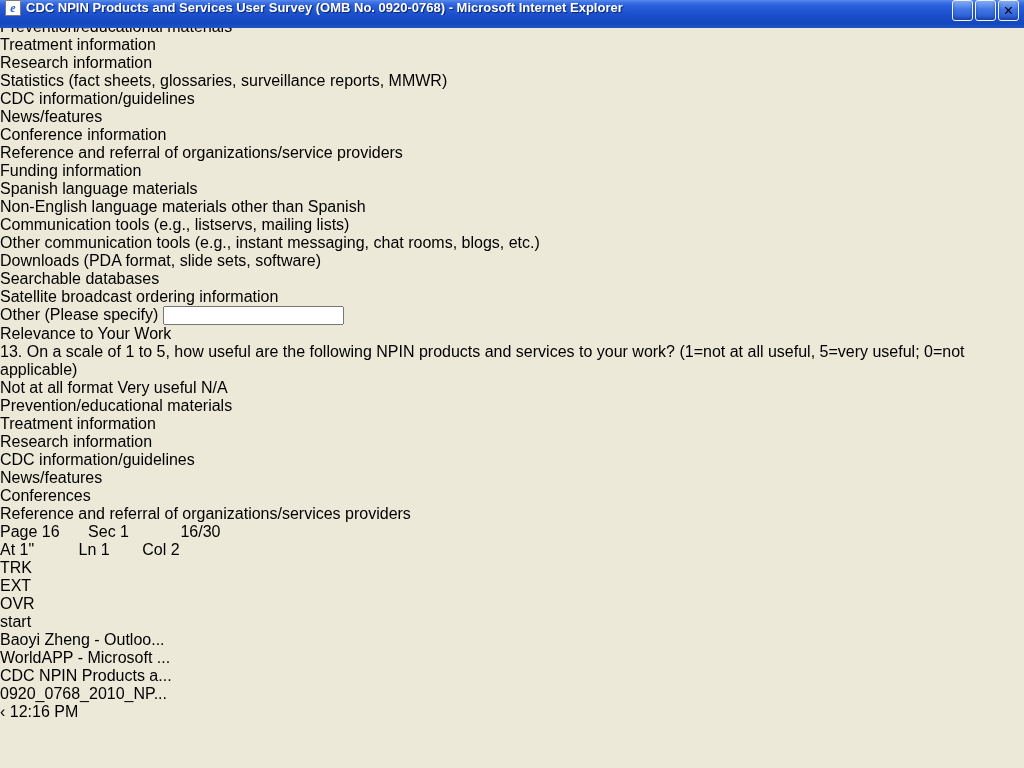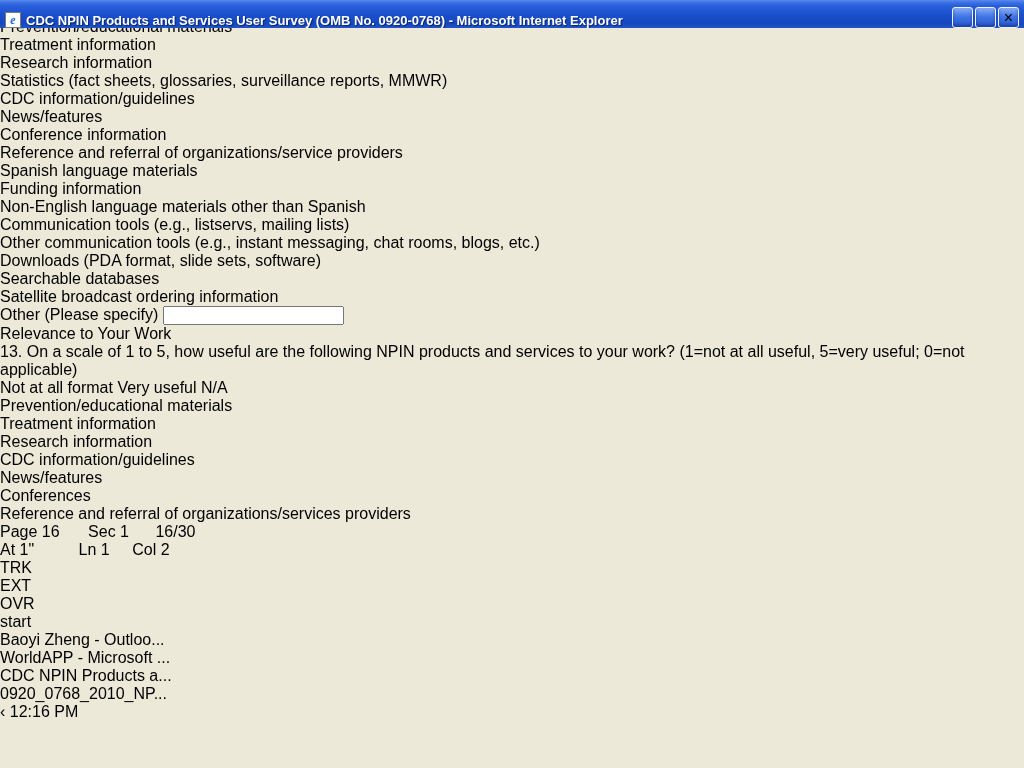--- a/index.html
+++ b/index.html
@@ -2,21 +2,21 @@
 <html><head>
 <meta charset="utf-8">
 <style>
   * { margin:0; padding:0; box-sizing:border-box; }
   html,body { width:1024px; height:768px; overflow:hidden; background:#ece9d8;
               font-family:"Liberation Sans", sans-serif; }
 
   
   .titlebar { position:absolute; left:0; top:0; width:1024px; height:28px;
     background:linear-gradient(180deg,#5a8ae8 0%,#3f74e8 8%,#2a5fdb 20%,#1a4ecb 55%,#1548bd 85%,#2254c8 100%);
-    display:flex; align-items:flex-end; padding:0 5px; }
+    display:flex; align-items:flex-start; padding:0 5px; }
   .title-icon { width:16px; height:16px; position:relative; background:#fff;
     border:1px solid #7a7a7a; border-radius:1px; margin-right:5px; flex:0 0 auto;
     display:flex; align-items:center; justify-content:center;
     font:italic bold 12px "Liberation Serif",serif; color:#2b66d8; }
   .title-icon::before { content:"e"; }
   .title-text { color:#fff; font-size:13px; font-weight:bold;
     text-shadow:1px 1px 1px #0a246a; white-space:nowrap; overflow:hidden; flex:1; }
   .tb-btns { display:flex; gap:2px; margin-left:6px; }
   .tb-btn { width:21px; height:21px; border-radius:3px; border:1px solid #eef3fd;
     background:linear-gradient(180deg,#86acf5 0%,#4176e6 45%,#2a5cd4 90%);
@@ -224,26 +224,26 @@
           <span class="check-label">Conference information</span>
         </div>
 
         <div class="check-row">
           <span class="checkbox"></span>
           <span class="check-label">Reference and referral of organizations/service providers</span>
         </div>
 
         <div class="check-row">
           <span class="checkbox"></span>
+          <span class="check-label">Funding information</span>
+        </div>
+
+        <div class="check-row">
+          <span class="checkbox"></span>
           <span class="check-label">Spanish language materials</span>
-        </div>
-
-        <div class="check-row">
-          <span class="checkbox"></span>
-          <span class="check-label">Funding information</span>
         </div>
 
         <div class="check-row">
           <span class="checkbox"></span>
           <span class="check-label">Non-English language materials other than Spanish</span>
         </div>
 
         <div class="check-row">
           <span class="checkbox"></span>
           <span class="check-label">Communication tools (e.g., listservs, mailing lists)</span>
@@ -369,26 +369,26 @@
     <div class="sb-btn sb-down"><span class="tri-down"></span></div>
   </div>
 </div>
 
 <div class="hstrip"><i></i><i></i><i></i><i></i><i></i></div>
 
 <div class="statusbar">
   <div class="sb-cell cell-page">
     <span>Page 16</span>
     <span style="margin-left:24px">Sec 1</span>
-    <span style="margin-left:22px">16/30</span>
+    <span style="margin-left:47px">16/30</span>
   </div>
   <div class="sb-cell cell-pos">
     <span>At 1"</span>
     <span style="margin-left:40px">Ln 1</span>
-    <span style="margin-left:18px">Col 2</span>
+    <span style="margin-left:28px">Col 2</span>
   </div>
   <div class="mode-box" style="left:377px">TRK</div>
   <div class="mode-box" style="left:411px">EXT</div>
   <div class="mode-box" style="left:445px">OVR</div>
   <div class="sb-cell spell-cell">
     <span class="spell-icon"></span>
   </div>
   <div class="sb-cell cell-empty"></div>
 </div>
 

